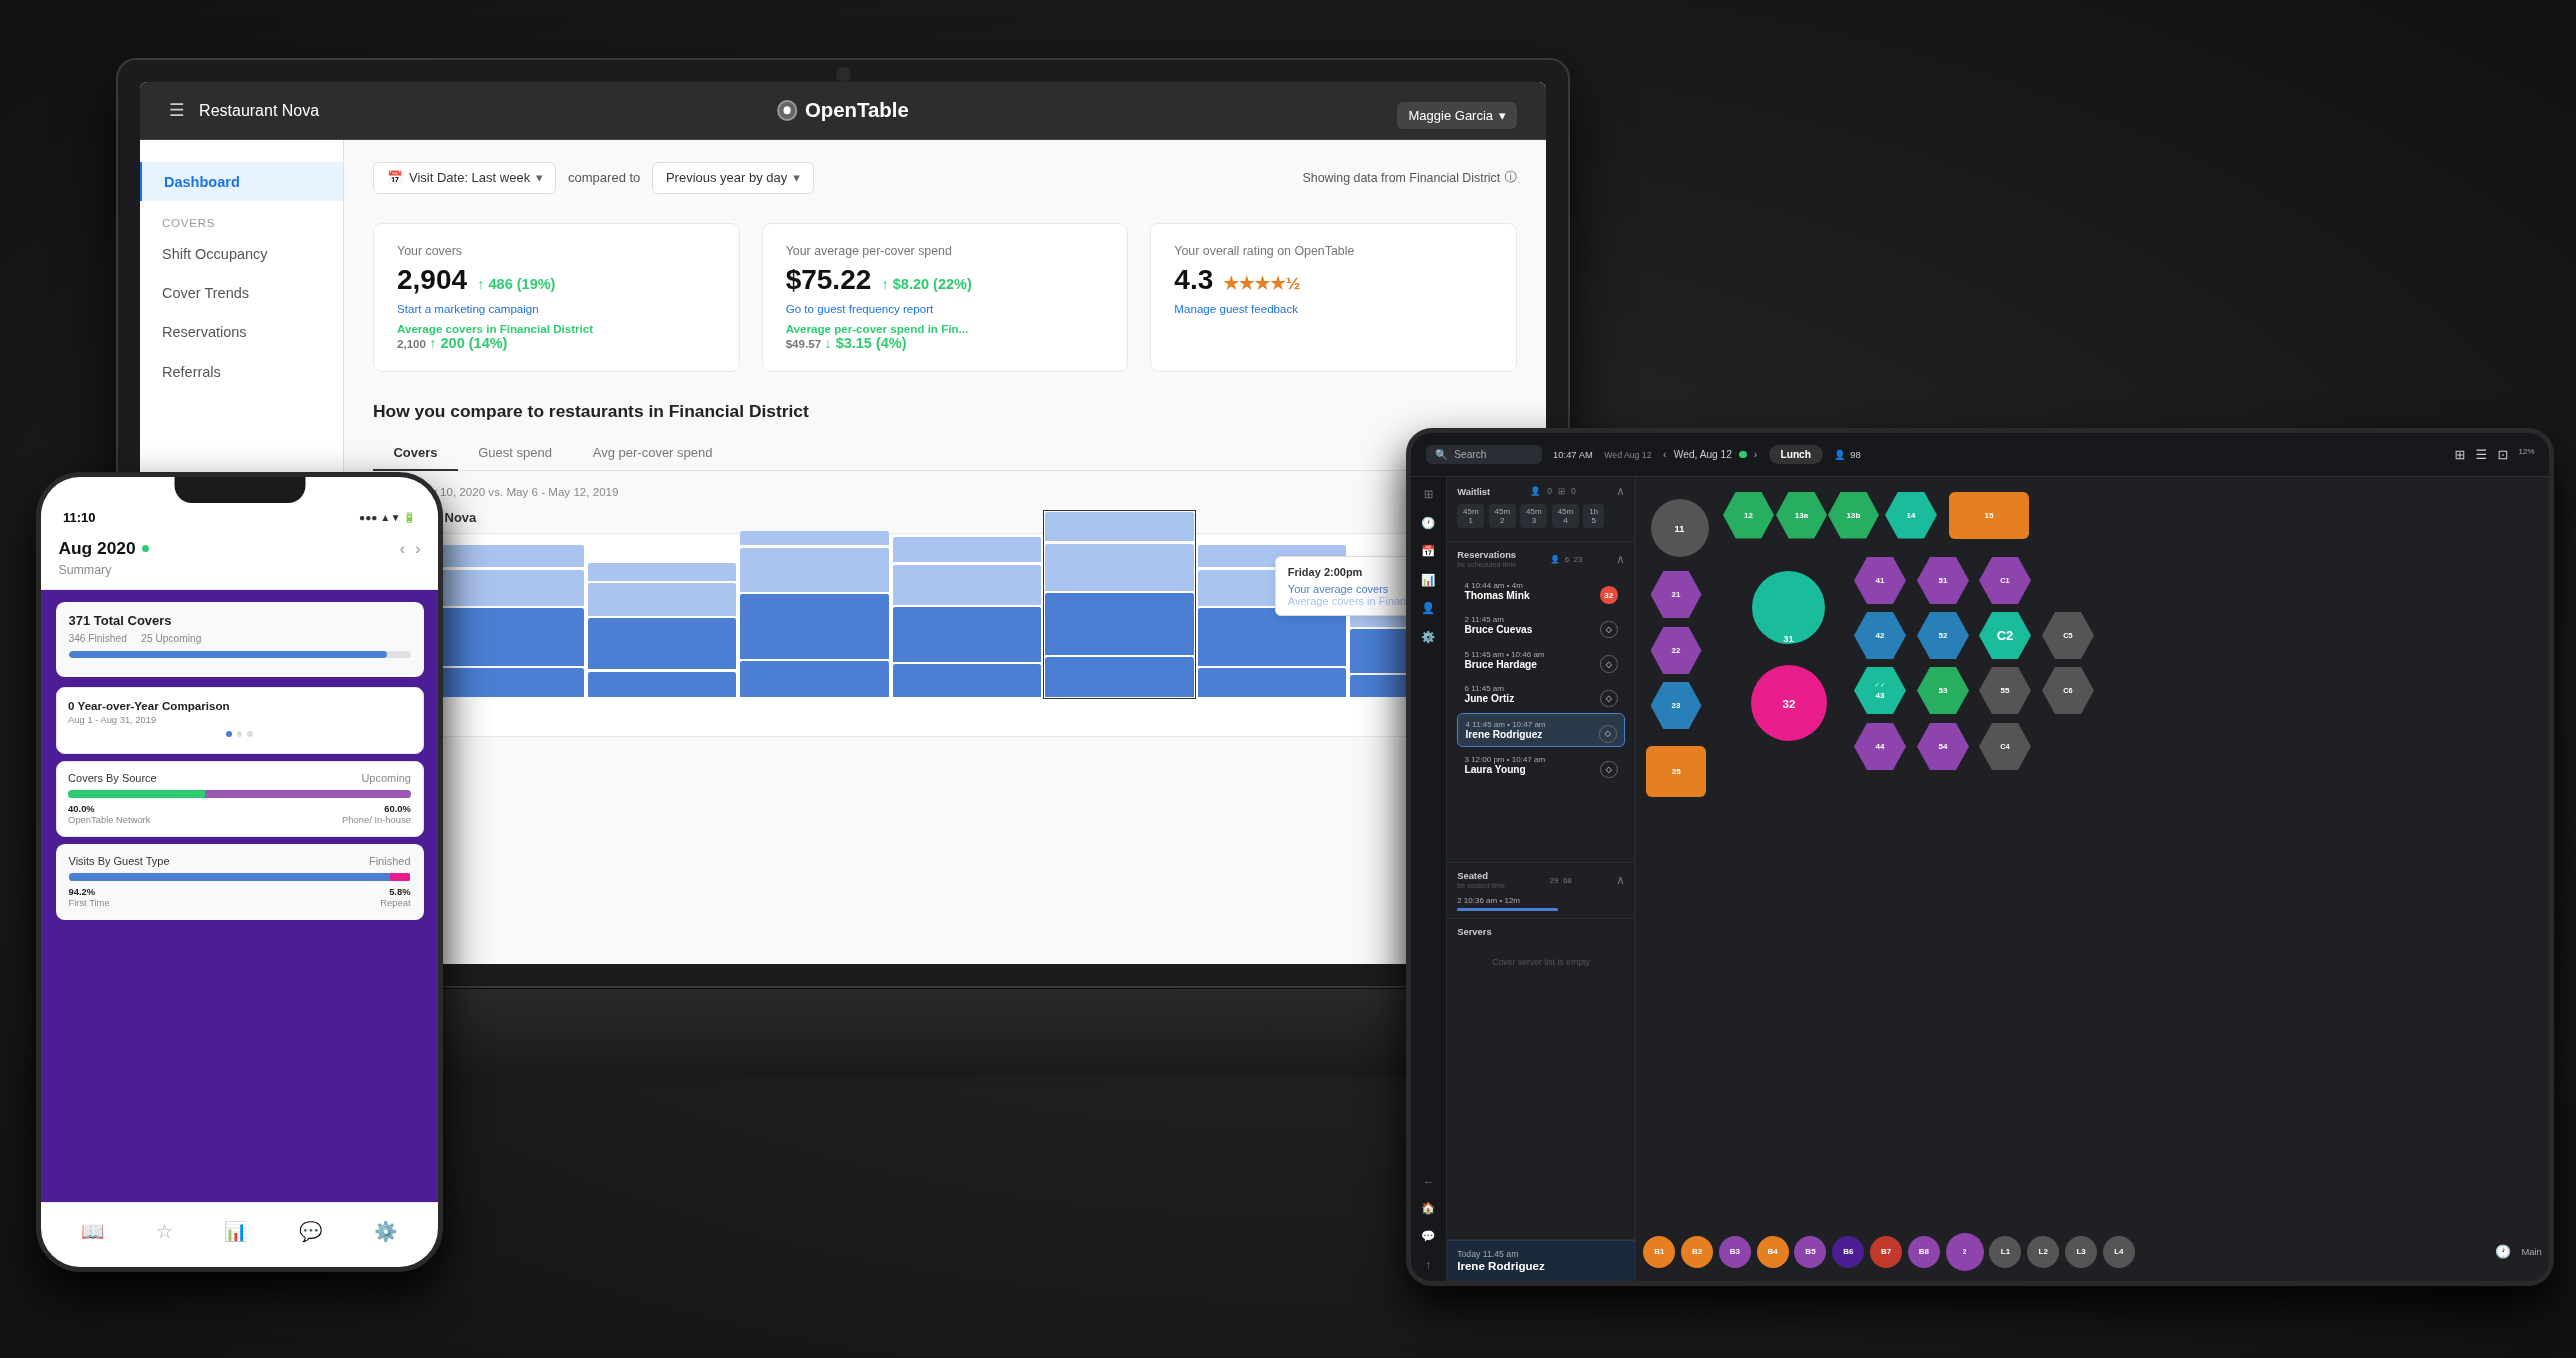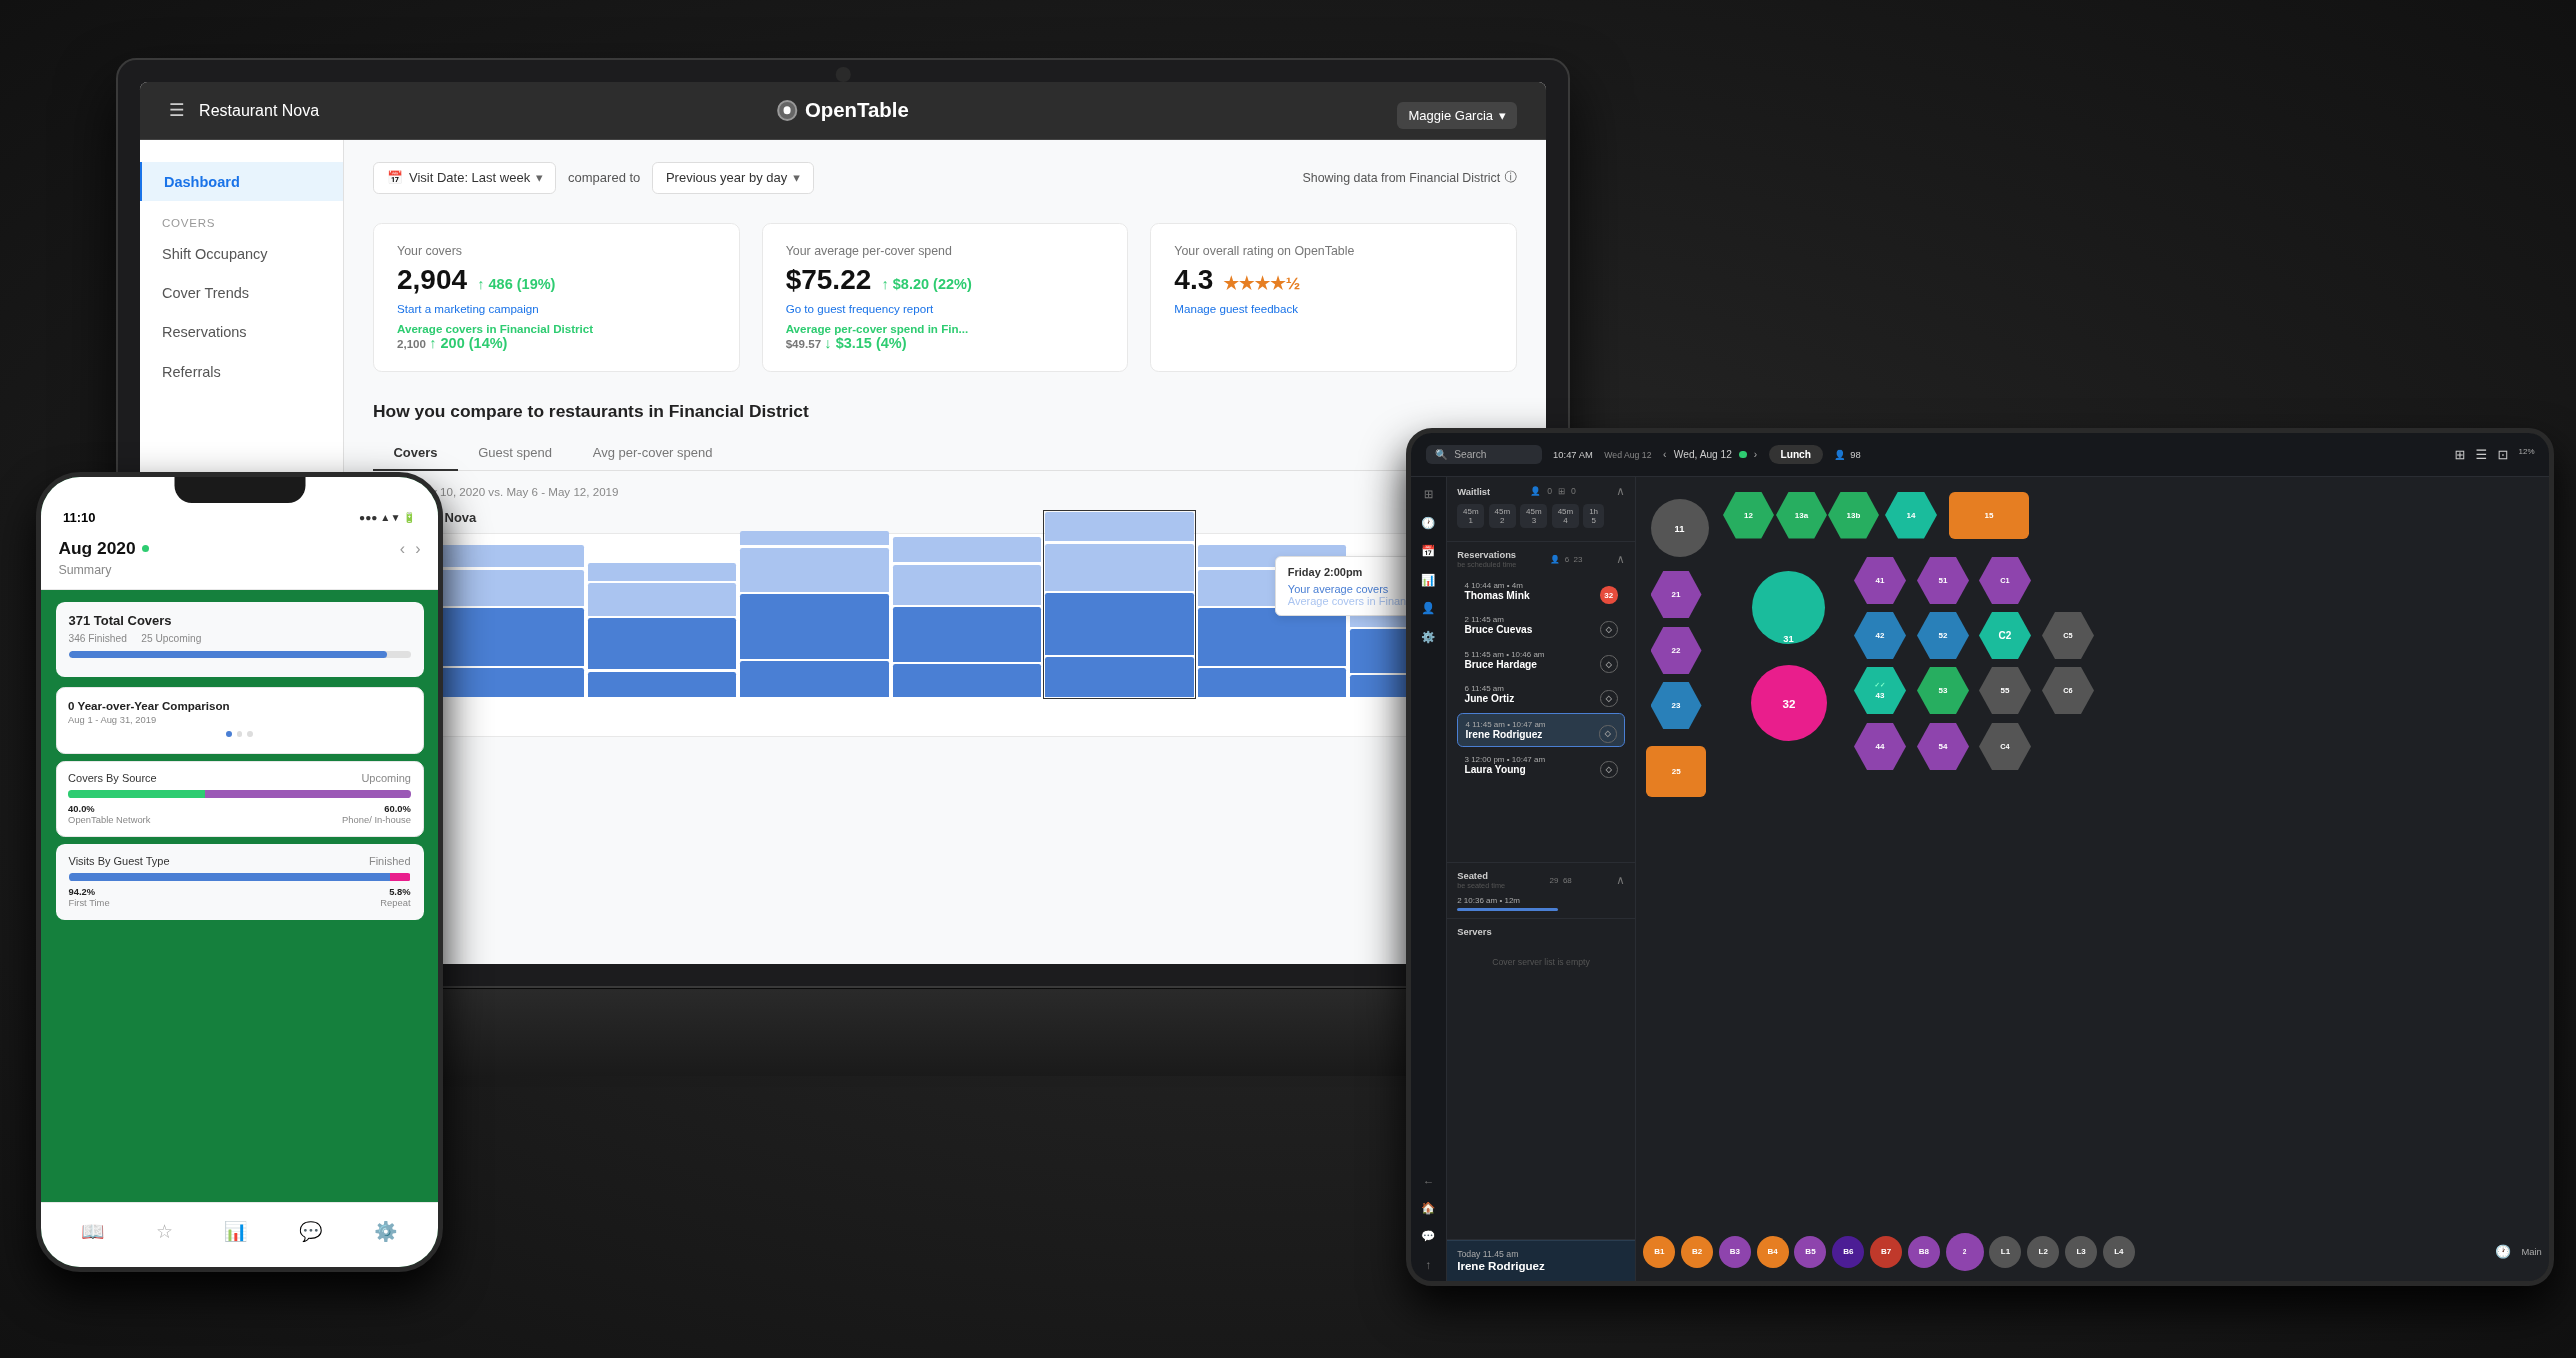--- a/index.html
+++ b/index.html
@@ -319,21 +319,21 @@
       transform: translateX(-50%);
       width: 131px;
       height: 26px;
       background: #1a1a1a;
       border-radius: 0 0 17.4px 17.4px;
       z-index: 20;
     }
     .phone-screen {
       position: absolute;
       top: 0; left: 0; right: 0; bottom: 0;
-      background: #15803d;
+      background: #4c1d95;
       border-radius: 30px;
       overflow: hidden;
     }
 
     
     .phone-status-bar {
       background: #fff;
       padding: 33px 22px 5.8px;
       display: flex;
       justify-content: space-between;
@@ -1111,21 +1111,21 @@
             <span style="font-size:8px;">53</span>
           </div>
           <div class="table-item table-hex t-purple" style="width:52px;height:47px;left:281px;top:246px;">
             <span style="font-size:8px;">54</span>
           </div>
 
           <div class="table-item table-hex t-purple" style="width:52px;height:47px;left:343px;top:80px;">
             <span style="font-size:7.3px;">C1</span>
           </div>
           <div class="table-item table-hex t-teal" style="width:52px;height:47px;left:343px;top:135px;">
-            <span style="font-size:10px;">C2</span>
+            <span style="font-size:13px;">C2</span>
           </div>
           <div class="table-item table-hex t-gray" style="width:52px;height:47px;left:343px;top:190px;">
             <span style="font-size:8px;">55</span>
           </div>
           <div class="table-item table-hex t-gray" style="width:52px;height:47px;left:343px;top:246px;">
             <span style="font-size:7.3px;">C4</span>
           </div>
           <div class="table-item table-hex t-gray" style="width:52px;height:47px;left:406px;top:135px;">
             <span style="font-size:7.3px;">C5</span>
           </div>

